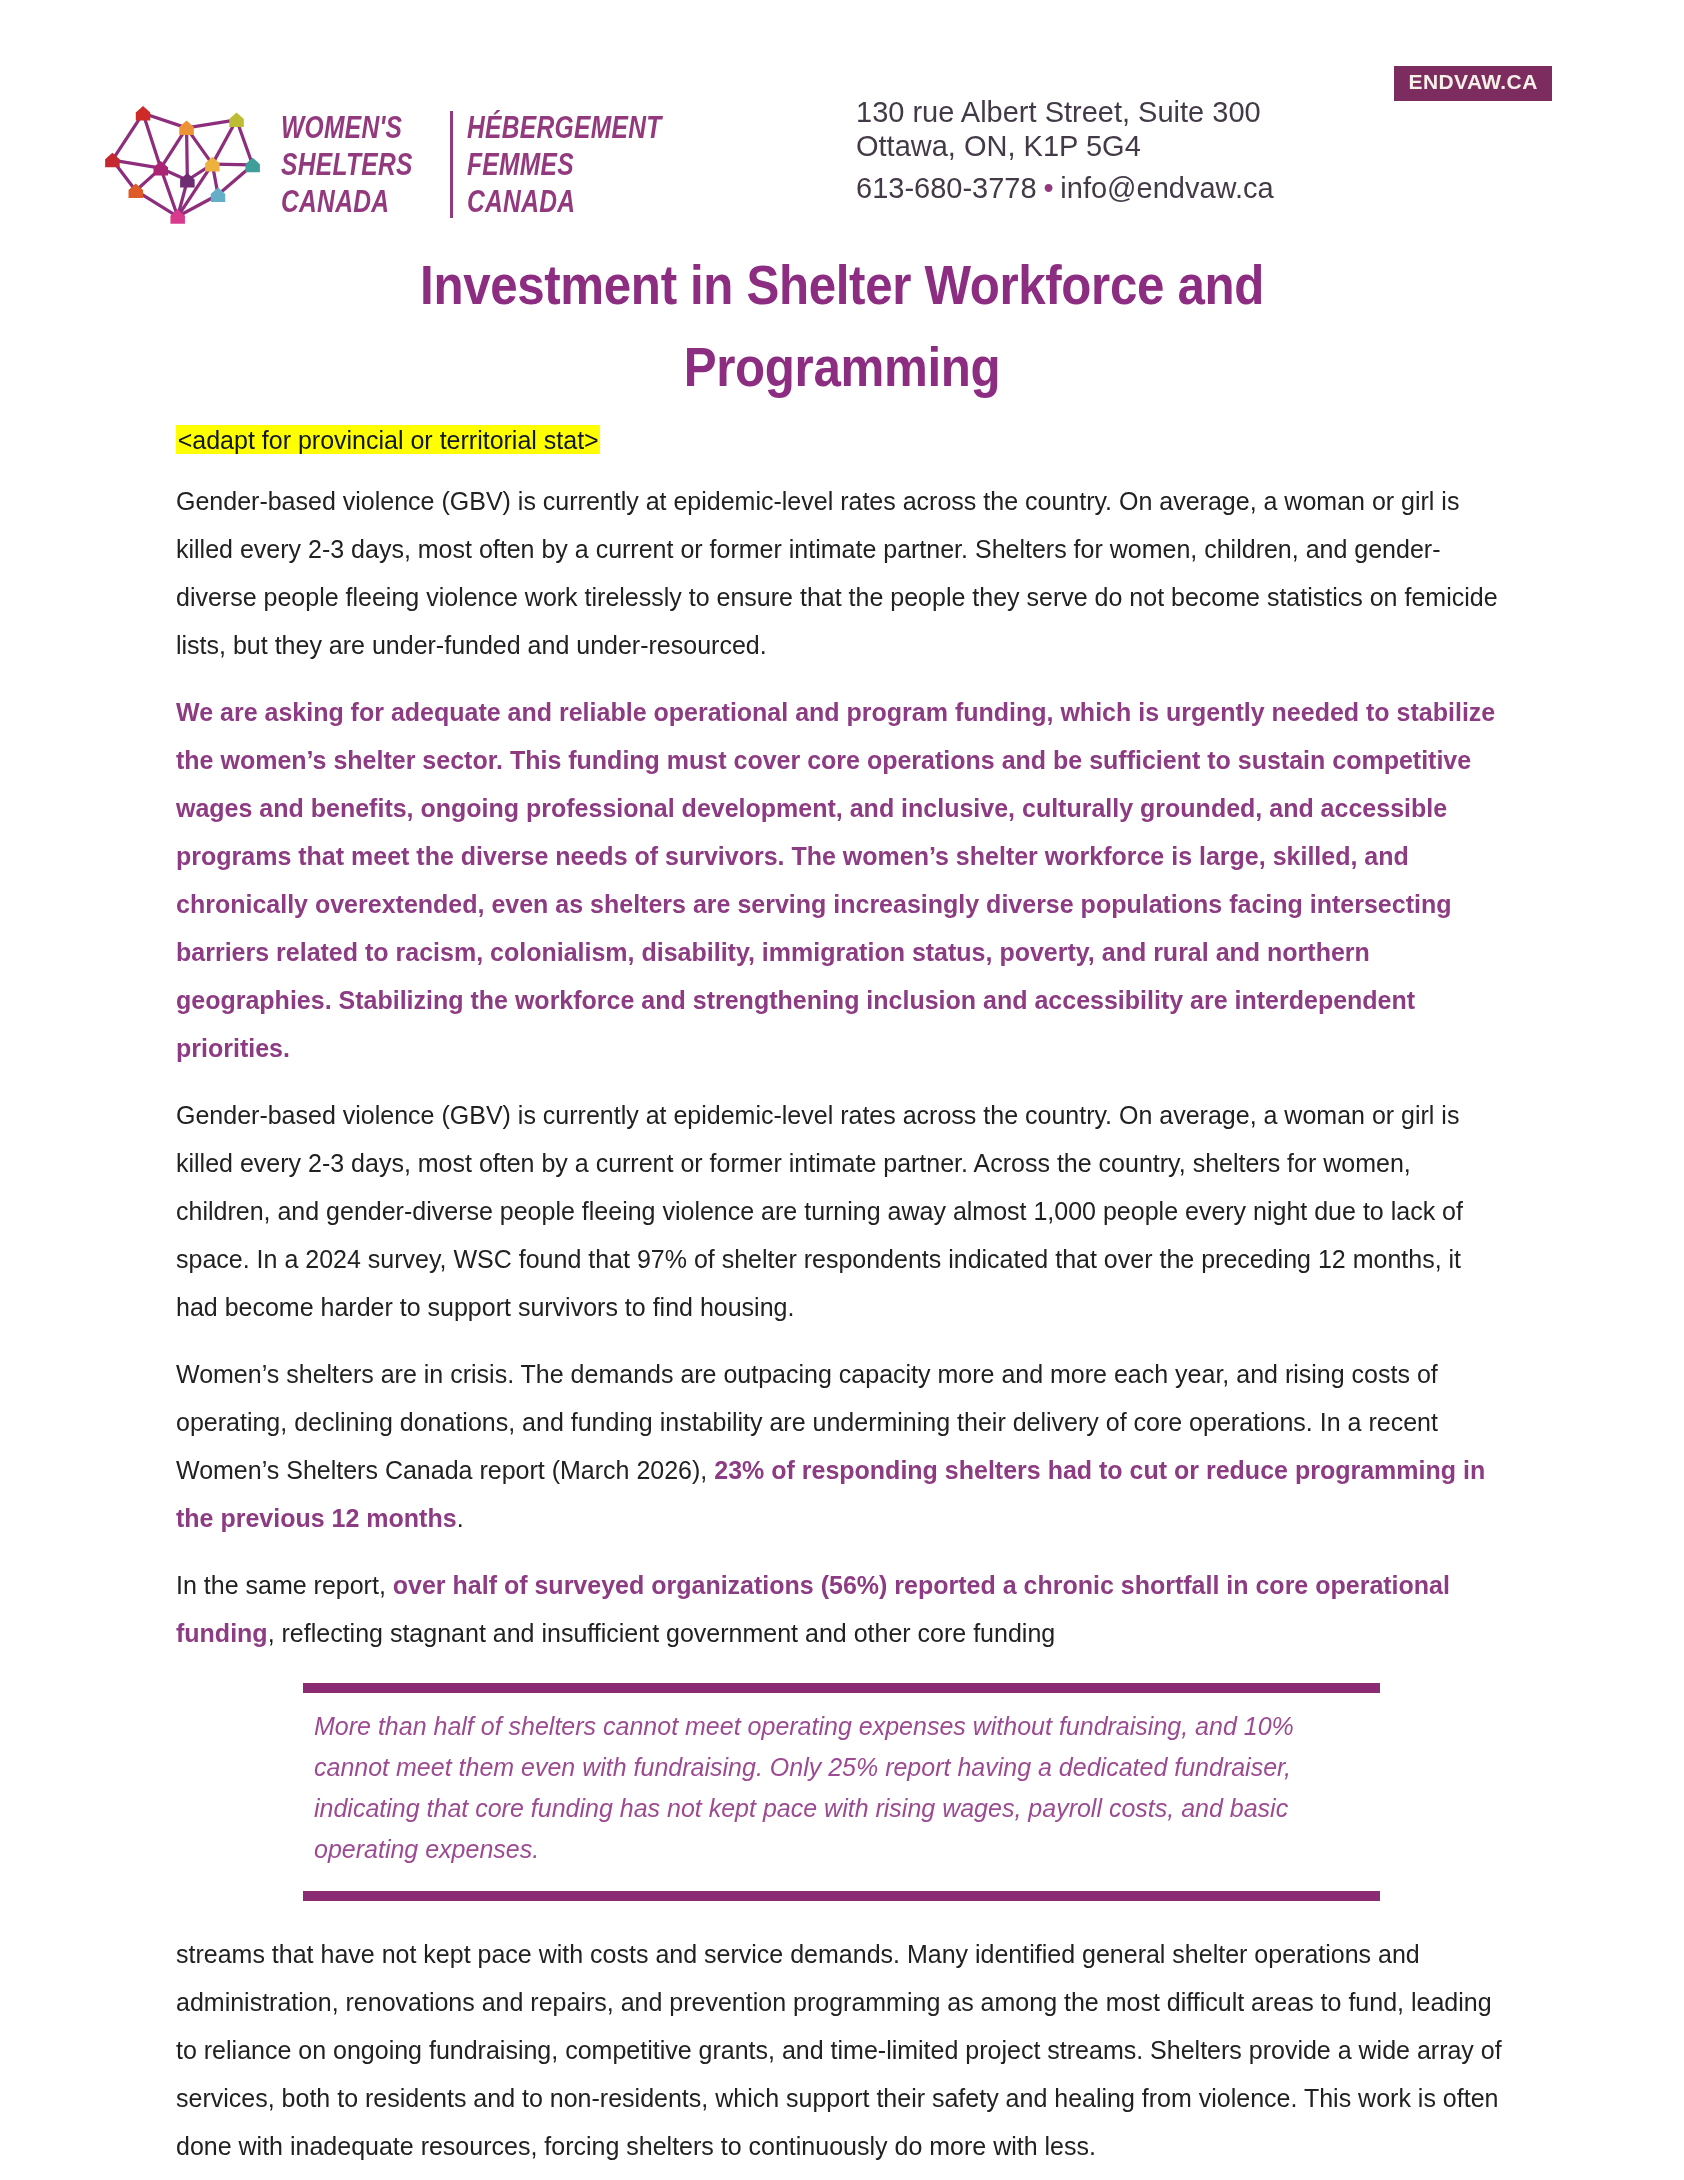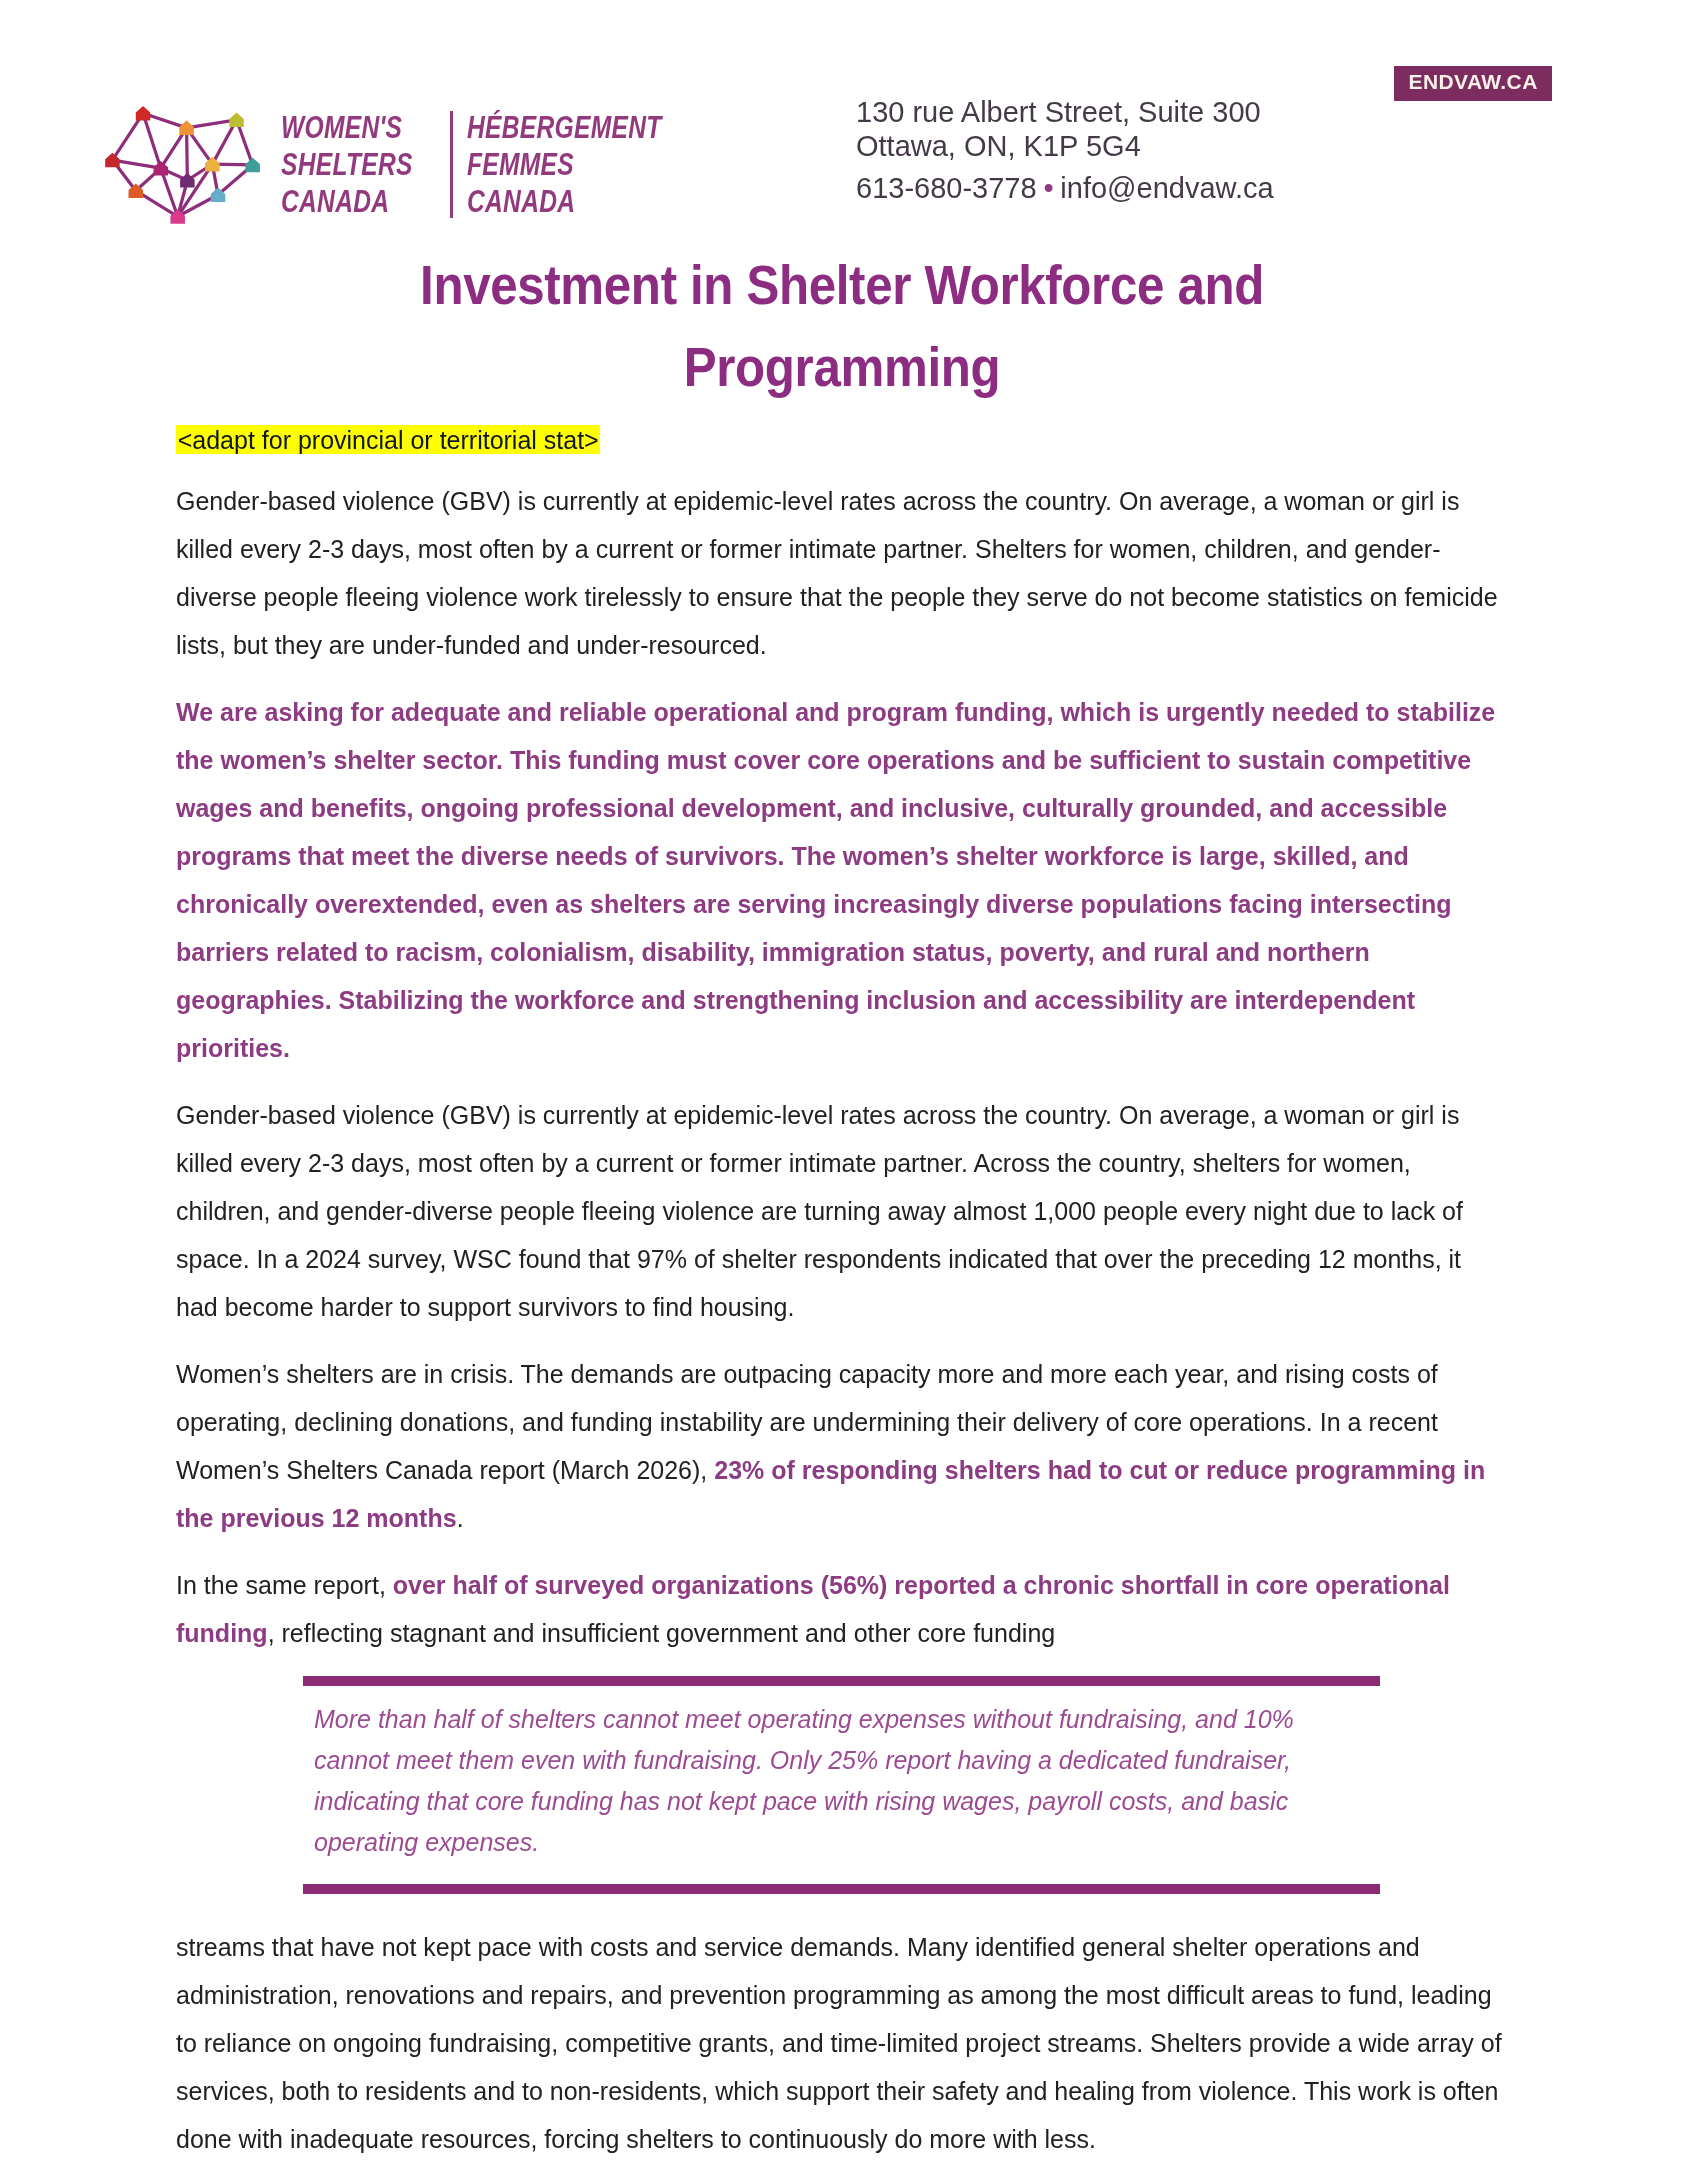--- a/index.html
+++ b/index.html
@@ -35,21 +35,21 @@
   .doc-body{position:absolute;left:176px;top:244px;width:1332px;}
   h1{font-weight:bold;color:var(--title-purple);text-align:center;}
   .title-line{display:block;font-size:56px;line-height:82px;letter-spacing:-0.4px;
               transform:scaleX(.88);transform-origin:center;white-space:nowrap;}
   .note{margin-top:13.6px;font-size:25px;line-height:36px;}
   .note .highlight{background:var(--highlight-bg);color:#0f172a;padding:0.9px 1.7px;}
   .doc-body p.body-para{margin-top:19px;font-size:25px;line-height:48px;}
   .seg-normal{color:var(--body-text);}
   .seg-bold-purple{color:var(--bold-purple);font-weight:bold;}
 
-  .callout{margin:19px 0 29px 127px;width:1077px;
+  .callout{margin:26px 0 29px 127px;width:1077px;
            border-top:10.2px solid var(--callout-bar);border-bottom:10.2px solid var(--callout-bar);
            padding:13.6px 34px 20.4px 11px;}
   .callout p{font-size:25px;line-height:41px;font-style:italic;color:var(--callout-purple);}
   .closing{margin-top:27px;}
 </style>
 </head>
 <body>
 
 <div class="page">
 

